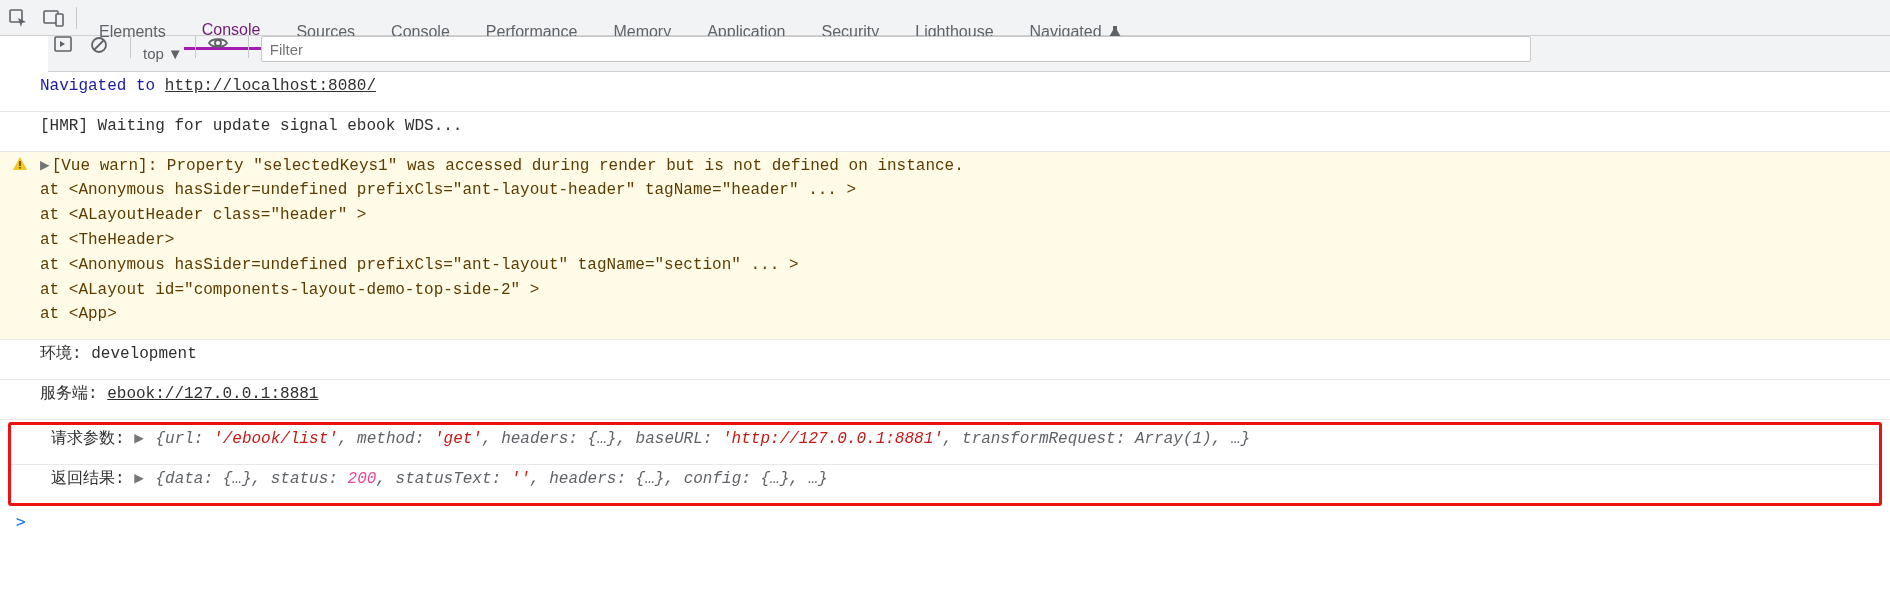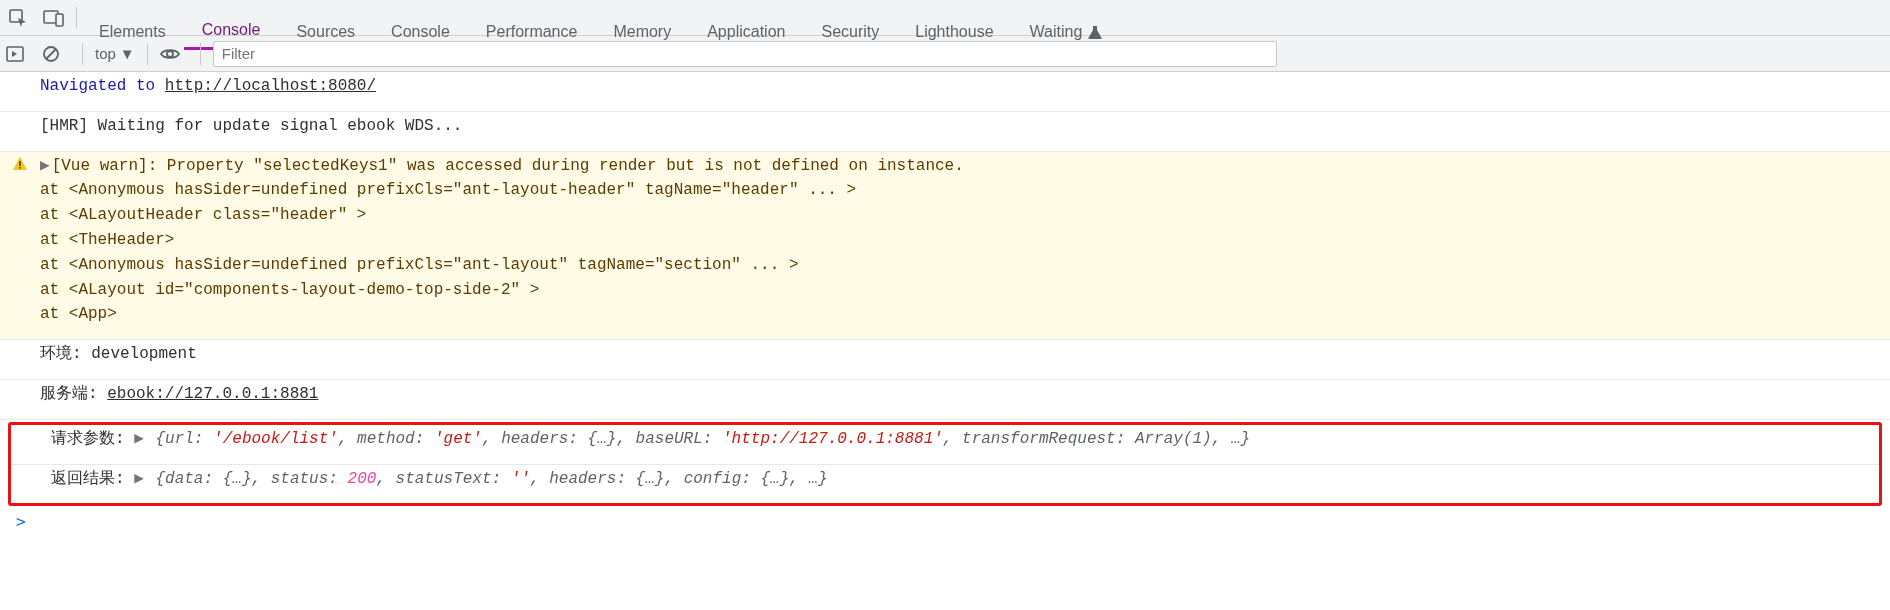--- a/index.html
+++ b/index.html
@@ -33,40 +33,40 @@
     cursor: pointer;
     margin-top: 28px;
   }
   .tab.active {
     color: #701a75;
     border-bottom: 3px solid #a21caf;
   }
   
   .toolbar {
     display: flex;
-    align-items: center;
     height: 36px;
     border-bottom: 1px solid #d0d0d0;
     background: #f1f3f4;
     padding: 0 6px;
     gap: 8px;
     font-size: 15px;
     color: #5f6368;
+    margin-left: 48px;
   }
   .toolbar .vsep { width:1px; height:22px; background:#c8c8c8; margin:0 4px;}
   .toolbar .context {
     display: flex; align-items: center; gap:4px; cursor:pointer;
   }
   .filter-input {
     border: 1px solid #c8c8c8;
     background: #ffffff;
     height: 26px;
     padding: 2px 8px;
     font-size: 15px;
-    width: 1064px;
+    width: 1270px;
     border-radius: 2px;
   }
   
   .console {
     font-family: Menlo, Consolas, "Courier New", monospace;
     font-size: 16px;
     line-height: 1.55;
   }
   .row {
     border-bottom: 1px solid #e8e8e8;
@@ -119,21 +119,21 @@
   <div class="tab">Elements</div>
   <div class="tab active">Console</div>
   <div class="tab">Sources</div>
   <div class="tab">Console</div>
   <div class="tab">Performance</div>
   <div class="tab">Memory</div>
   <div class="tab">Application</div>
   <div class="tab">Security</div>
   <div class="tab">Lighthouse</div>
   <div class="tab">
-    <span>Waiting</span>
+    <span>Navigated</span>
     <span>
       <svg width="14" height="14" viewBox="0 0 14 14">
           <path d="M5 1h4v4l4 7a1 1 0 0 1-1 2H2a1 1 0 0 1-1-2l4-7V1z" fill="#5f6368"></path>
         </svg>
     </span>
   </div>
 </div>
 
 <div class="toolbar">
   <div class="icon-btn" style="width:28px">

